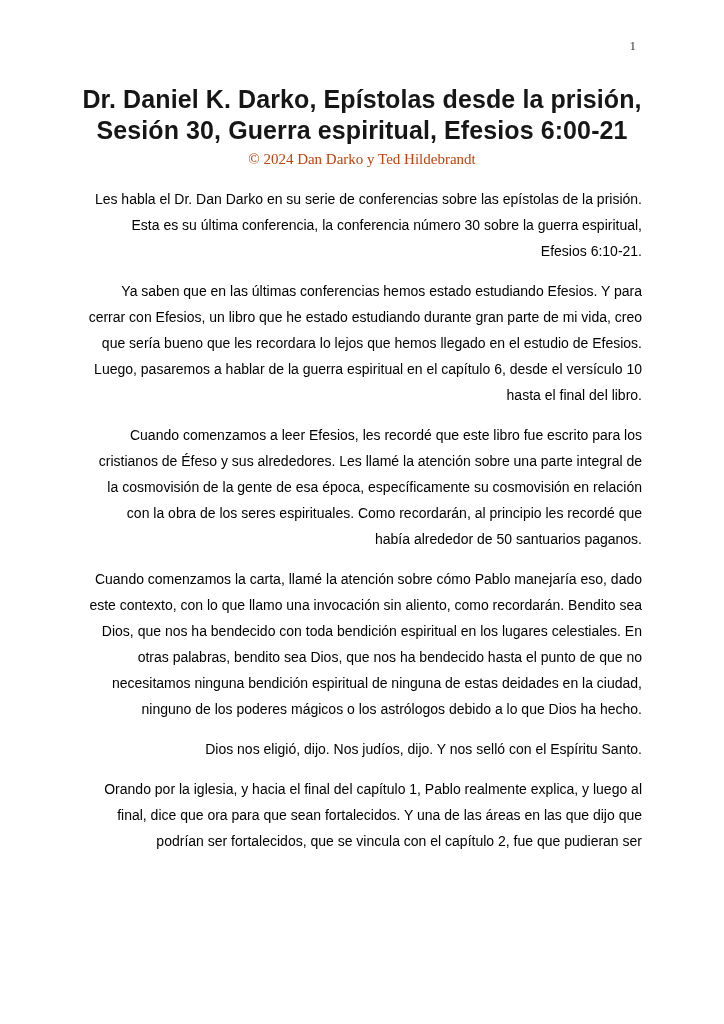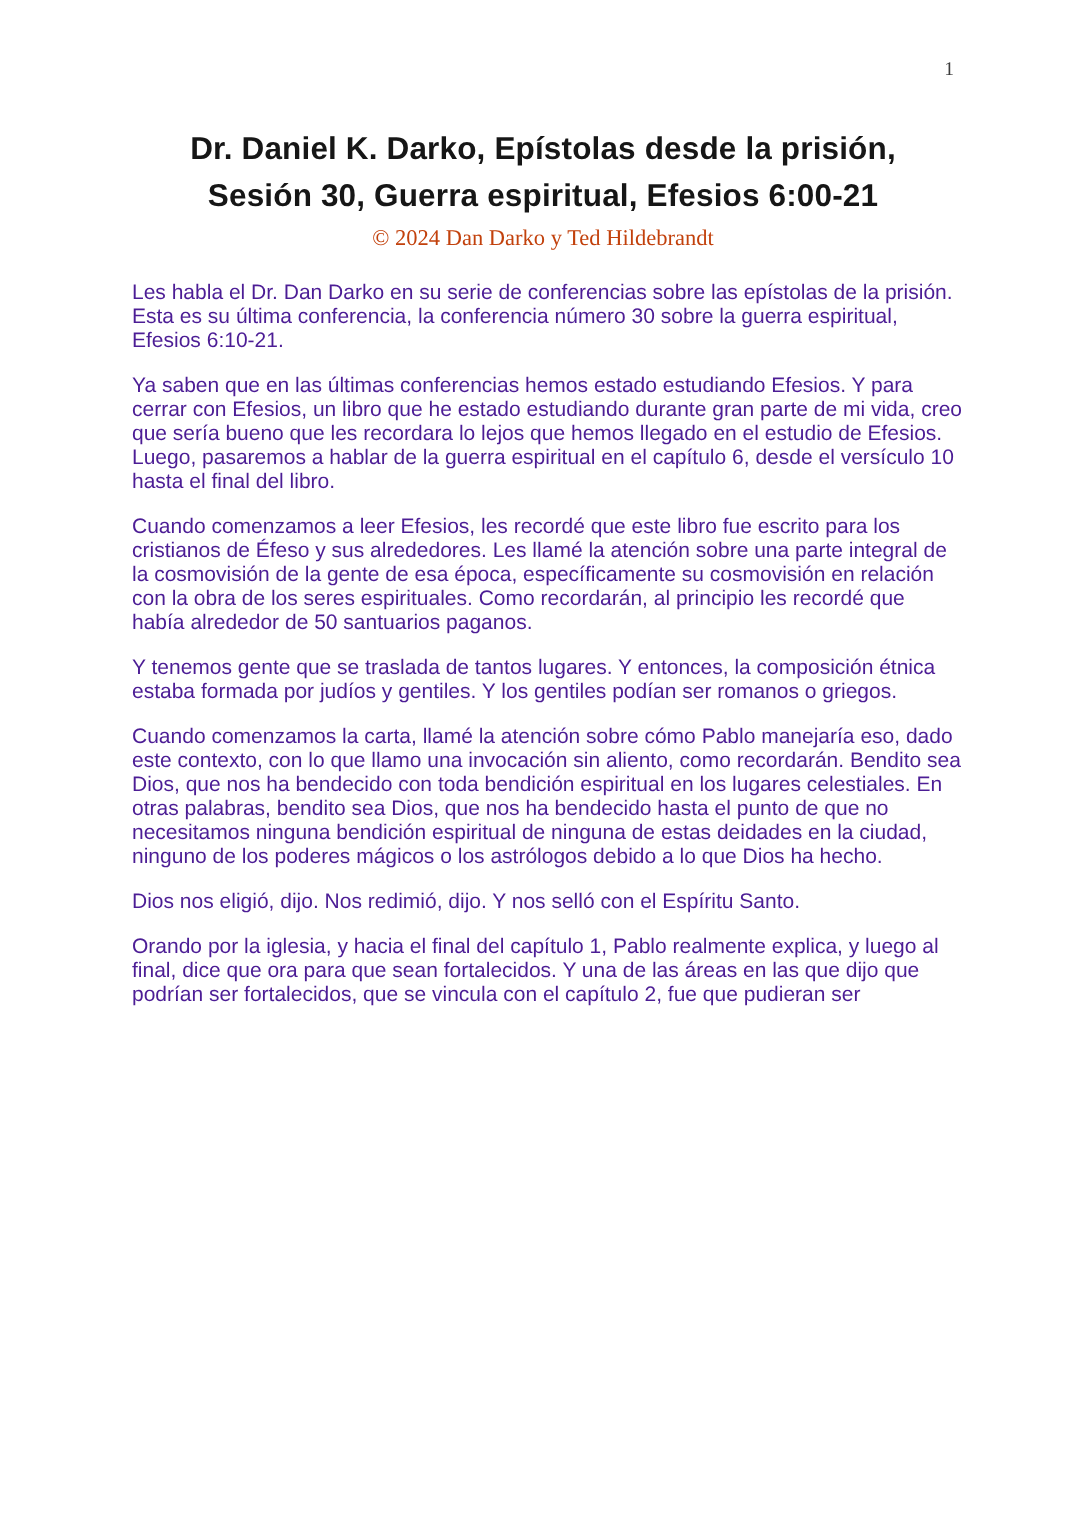--- a/index.html
+++ b/index.html
@@ -24,61 +24,60 @@
     right: 88px;
     font-family: "Liberation Serif", serif;
     font-size: 13px;
     color: #3c3c3c;
   }
   .title {
     padding-top: 84px;
     text-align: center;
     font-family: "Liberation Sans", sans-serif;
     font-weight: 700;
-    font-size: 21px;
+    font-size: 25px;
     line-height: 31px;
     color: #161616;
     letter-spacing: 0.1px;
   }
   .copyright {
     text-align: center;
     font-family: "Liberation Serif", serif;
     font-size: 15px;
     line-height: 20px;
     color: #c2410c;
     margin-top: 3px;
   }
   .body-text {
     margin-top: 17px;
     padding-left: 88px;
     padding-right: 82px;
   }
   .para {
     font-size: 14px;
-    line-height: 16px;
+    line-height: 26px;
     margin-bottom: 14px;
-    color: #4c1d95;
-    text-align: left;
+    color: #000000;
+    text-align: right;
   }
 </style>
 </head>
 <body>
 
 <div class="page">
   <div class="page-number">1</div>
 
   <h1 class="title">
     <span>Dr. Daniel K. Darko, Epístolas desde la prisión,</span><br>
     <span>Sesión 30, Guerra espiritual, Efesios 6:00-21</span>
   </h1>
 
   <div class="copyright">© 2024 Dan Darko y Ted Hildebrandt</div>
 
   <div class="body-text">
       <p class="para">Les habla el Dr. Dan Darko en su serie de conferencias sobre las epístolas de la prisión. Esta es su última conferencia, la conferencia número 30 sobre la guerra espiritual, Efesios 6:10-21.</p>
       <p class="para">Ya saben que en las últimas conferencias hemos estado estudiando Efesios. Y para cerrar con Efesios, un libro que he estado estudiando durante gran parte de mi vida, creo que sería bueno que les recordara lo lejos que hemos llegado en el estudio de Efesios. Luego, pasaremos a hablar de la guerra espiritual en el capítulo 6, desde el versículo 10 hasta el final del libro.</p>
       <p class="para">Cuando comenzamos a leer Efesios, les recordé que este libro fue escrito para los cristianos de Éfeso y sus alrededores. Les llamé la atención sobre una parte integral de la cosmovisión de la gente de esa época, específicamente su cosmovisión en relación con la obra de los seres espirituales. Como recordarán, al principio les recordé que había alrededor de 50 santuarios paganos.</p>
-      <p class="para">Y tenemos gente que se traslada de tantos lugares. Y entonces, la composición étnica estaba formada por judíos y gentiles. Y los gentiles podían ser romanos o griegos.</p>
       <p class="para">Cuando comenzamos la carta, llamé la atención sobre cómo Pablo manejaría eso, dado este contexto, con lo que llamo una invocación sin aliento, como recordarán. Bendito sea Dios, que nos ha bendecido con toda bendición espiritual en los lugares celestiales. En otras palabras, bendito sea Dios, que nos ha bendecido hasta el punto de que no necesitamos ninguna bendición espiritual de ninguna de estas deidades en la ciudad, ninguno de los poderes mágicos o los astrólogos debido a lo que Dios ha hecho.</p>
-      <p class="para">Dios nos eligió, dijo. Nos redimió, dijo. Y nos selló con el Espíritu Santo.</p>
+      <p class="para">Dios nos eligió, dijo. Nos judíos, dijo. Y nos selló con el Espíritu Santo.</p>
       <p class="para">Orando por la iglesia, y hacia el final del capítulo 1, Pablo realmente explica, y luego al final, dice que ora para que sean fortalecidos. Y una de las áreas en las que dijo que podrían ser fortalecidos, que se vincula con el capítulo 2, fue que pudieran ser</p>
     </div>
 </div>
 
 </body></html>

